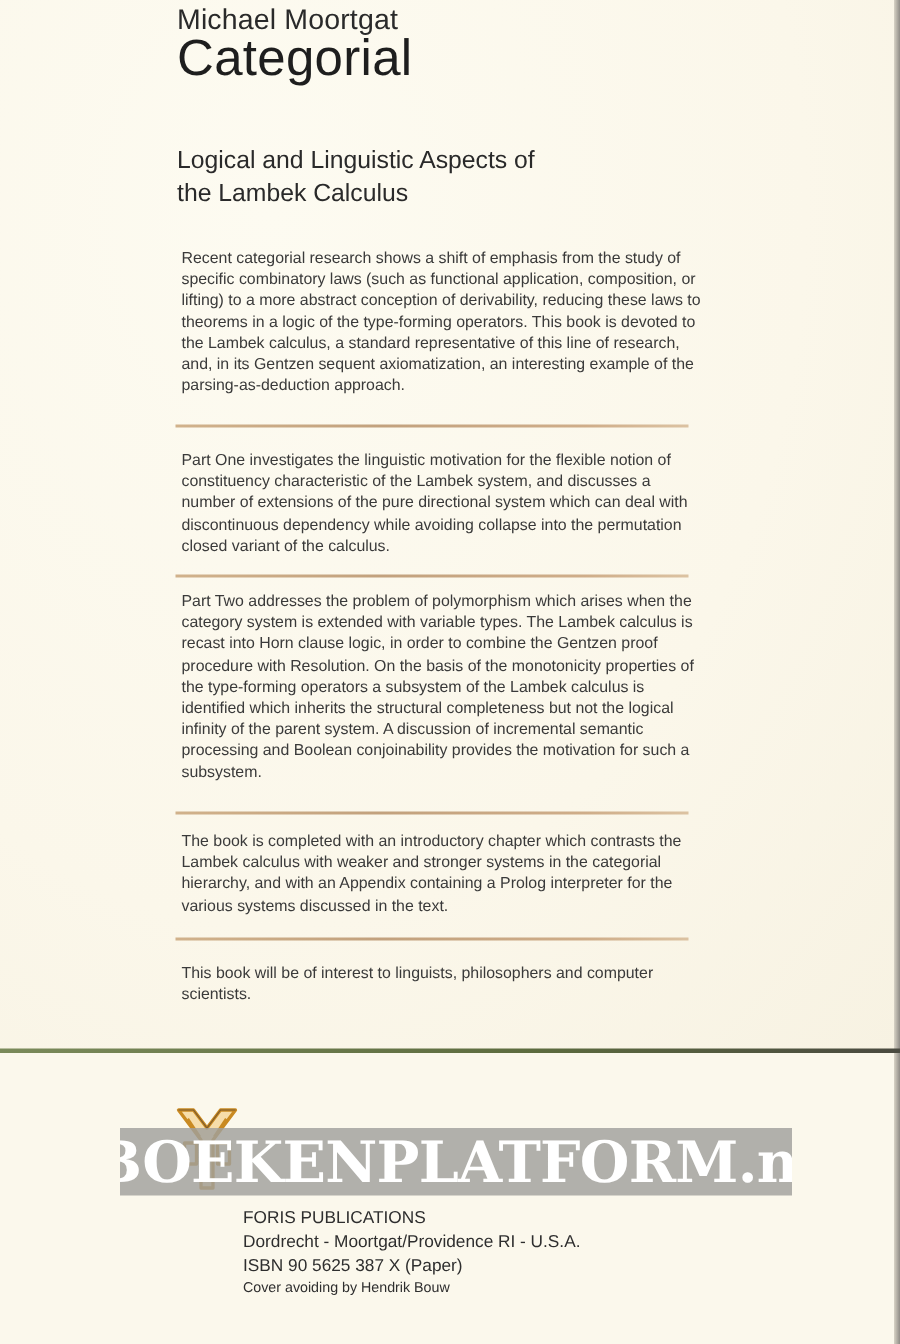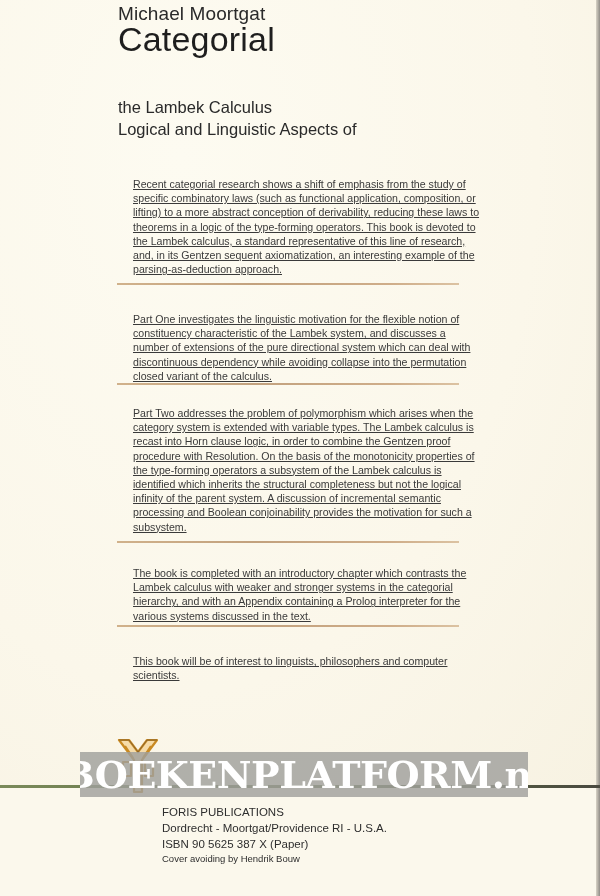--- a/index.html
+++ b/index.html
@@ -11,21 +11,21 @@
       height: 896px;
       position: relative;
       overflow: hidden;
       background: #fbf8ec;
       font-family: "Liberation Sans", sans-serif;
       color: #2b2b2b;
     }
     .page {
       position: absolute;
       left: 0; top: 0;
-      width: 600px; height: 788px;
+      width: 600px; height: 702px;
       background:
         radial-gradient(ellipse at 30% 20%, #fdfbf1 0%, #fbf7ea 60%, #f7f2e2 100%);
     }
     .spine-edge {
       position: absolute;
       right: 0; top: 0;
       width: 4px; height: 896px;
       background: linear-gradient(to right, #d8d3c6, #8f8c86);
     }
     .bottom-edge {
@@ -56,22 +56,21 @@
       line-height: 22px;
       color: #2a2a2a;
     }
     .body-text {
       position: absolute;
       left: 117px;
       width: 350px;
       font-size: 10.6px;
       line-height: 14.2px;
       color: #3a3a3a;
-      margin: 16px;
-      text-decoration: underline;
+      margin: 4px;
     }
     .p1 { top: 161px; }
     .p2 { top: 296px; }
     .p3 { top: 390px; }
     .p4 { top: 550px; }
     .p5 { top: 638px; }
     .rule {
       position: absolute;
       left: 117px;
       width: 342px;
@@ -124,22 +123,22 @@
   <div class="spine-edge"></div>
   <div class="bottom-edge"></div>
 
   <div class="author">Michael Moortgat</div>
 
   <div class="title">
     <div>Categorial</div>
   </div>
 
   <div class="subtitle">
+    <div>Logical and Linguistic Aspects of</div>
     <div>the Lambek Calculus</div>
-    <div>Logical and Linguistic Aspects of</div>
   </div>
 
   <p class="body-text p1">Recent categorial research shows a shift of emphasis from the study of specific combinatory laws (such as functional application, composition, or lifting) to a more abstract conception of derivability, reducing these laws to theorems in a logic of the type-forming operators. This book is devoted to the Lambek calculus, a standard representative of this line of research, and, in its Gentzen sequent axiomatization, an interesting example of the parsing-as-deduction approach.</p>
   <div class="rule r1"></div>
 
   <p class="body-text p2">Part One investigates the linguistic motivation for the flexible notion of constituency characteristic of the Lambek system, and discusses a number of extensions of the pure directional system which can deal with discontinuous dependency while avoiding collapse into the permutation closed variant of the calculus.</p>
   <div class="rule r2"></div>
 
   <p class="body-text p3">Part Two addresses the problem of polymorphism which arises when the category system is extended with variable types. The Lambek calculus is recast into Horn clause logic, in order to combine the Gentzen proof procedure with Resolution. On the basis of the monotonicity properties of the type-forming operators a subsystem of the Lambek calculus is identified which inherits the structural completeness but not the logical infinity of the parent system. A discussion of incremental semantic processing and Boolean conjoinability provides the motivation for such a subsystem.</p>
   <div class="rule r3"></div>

